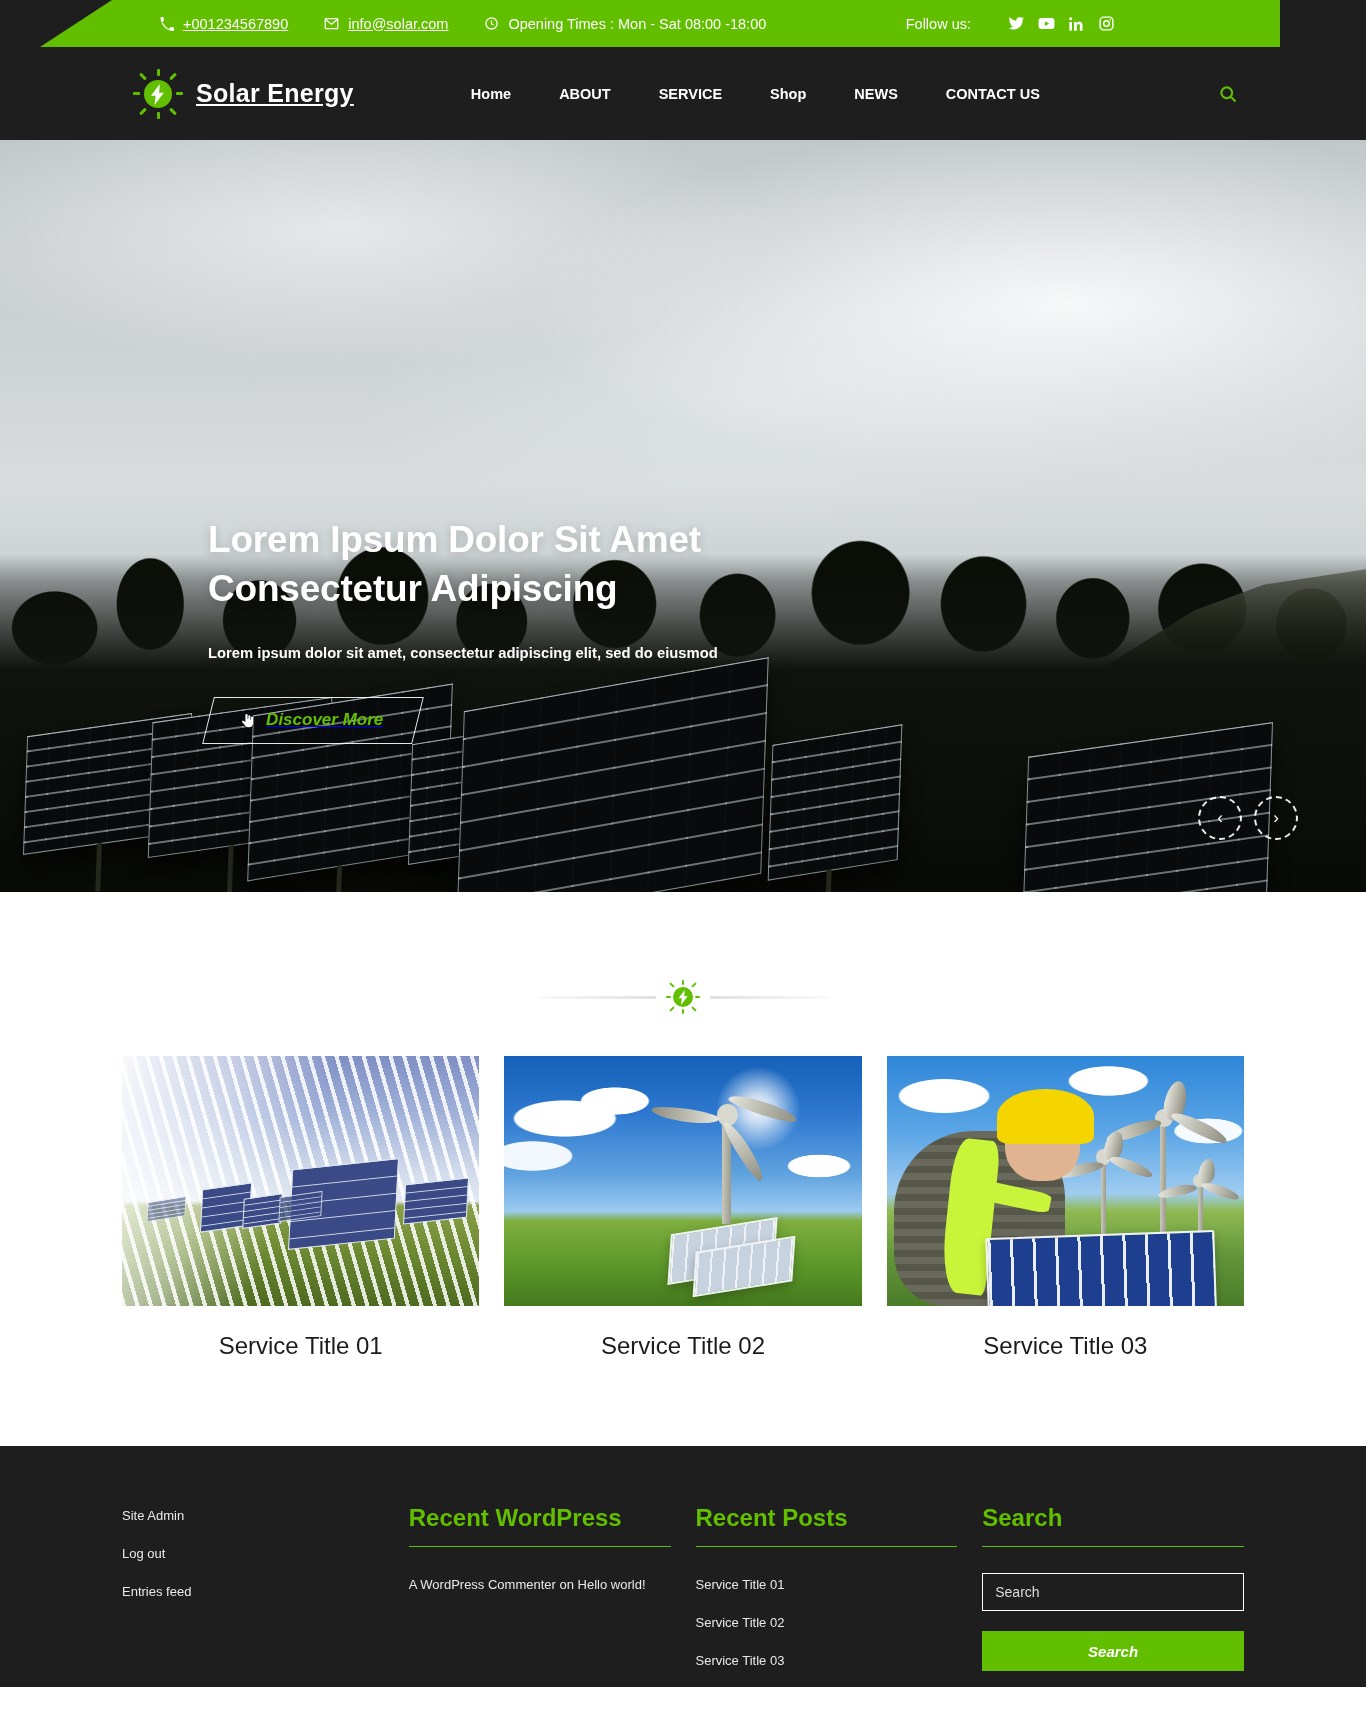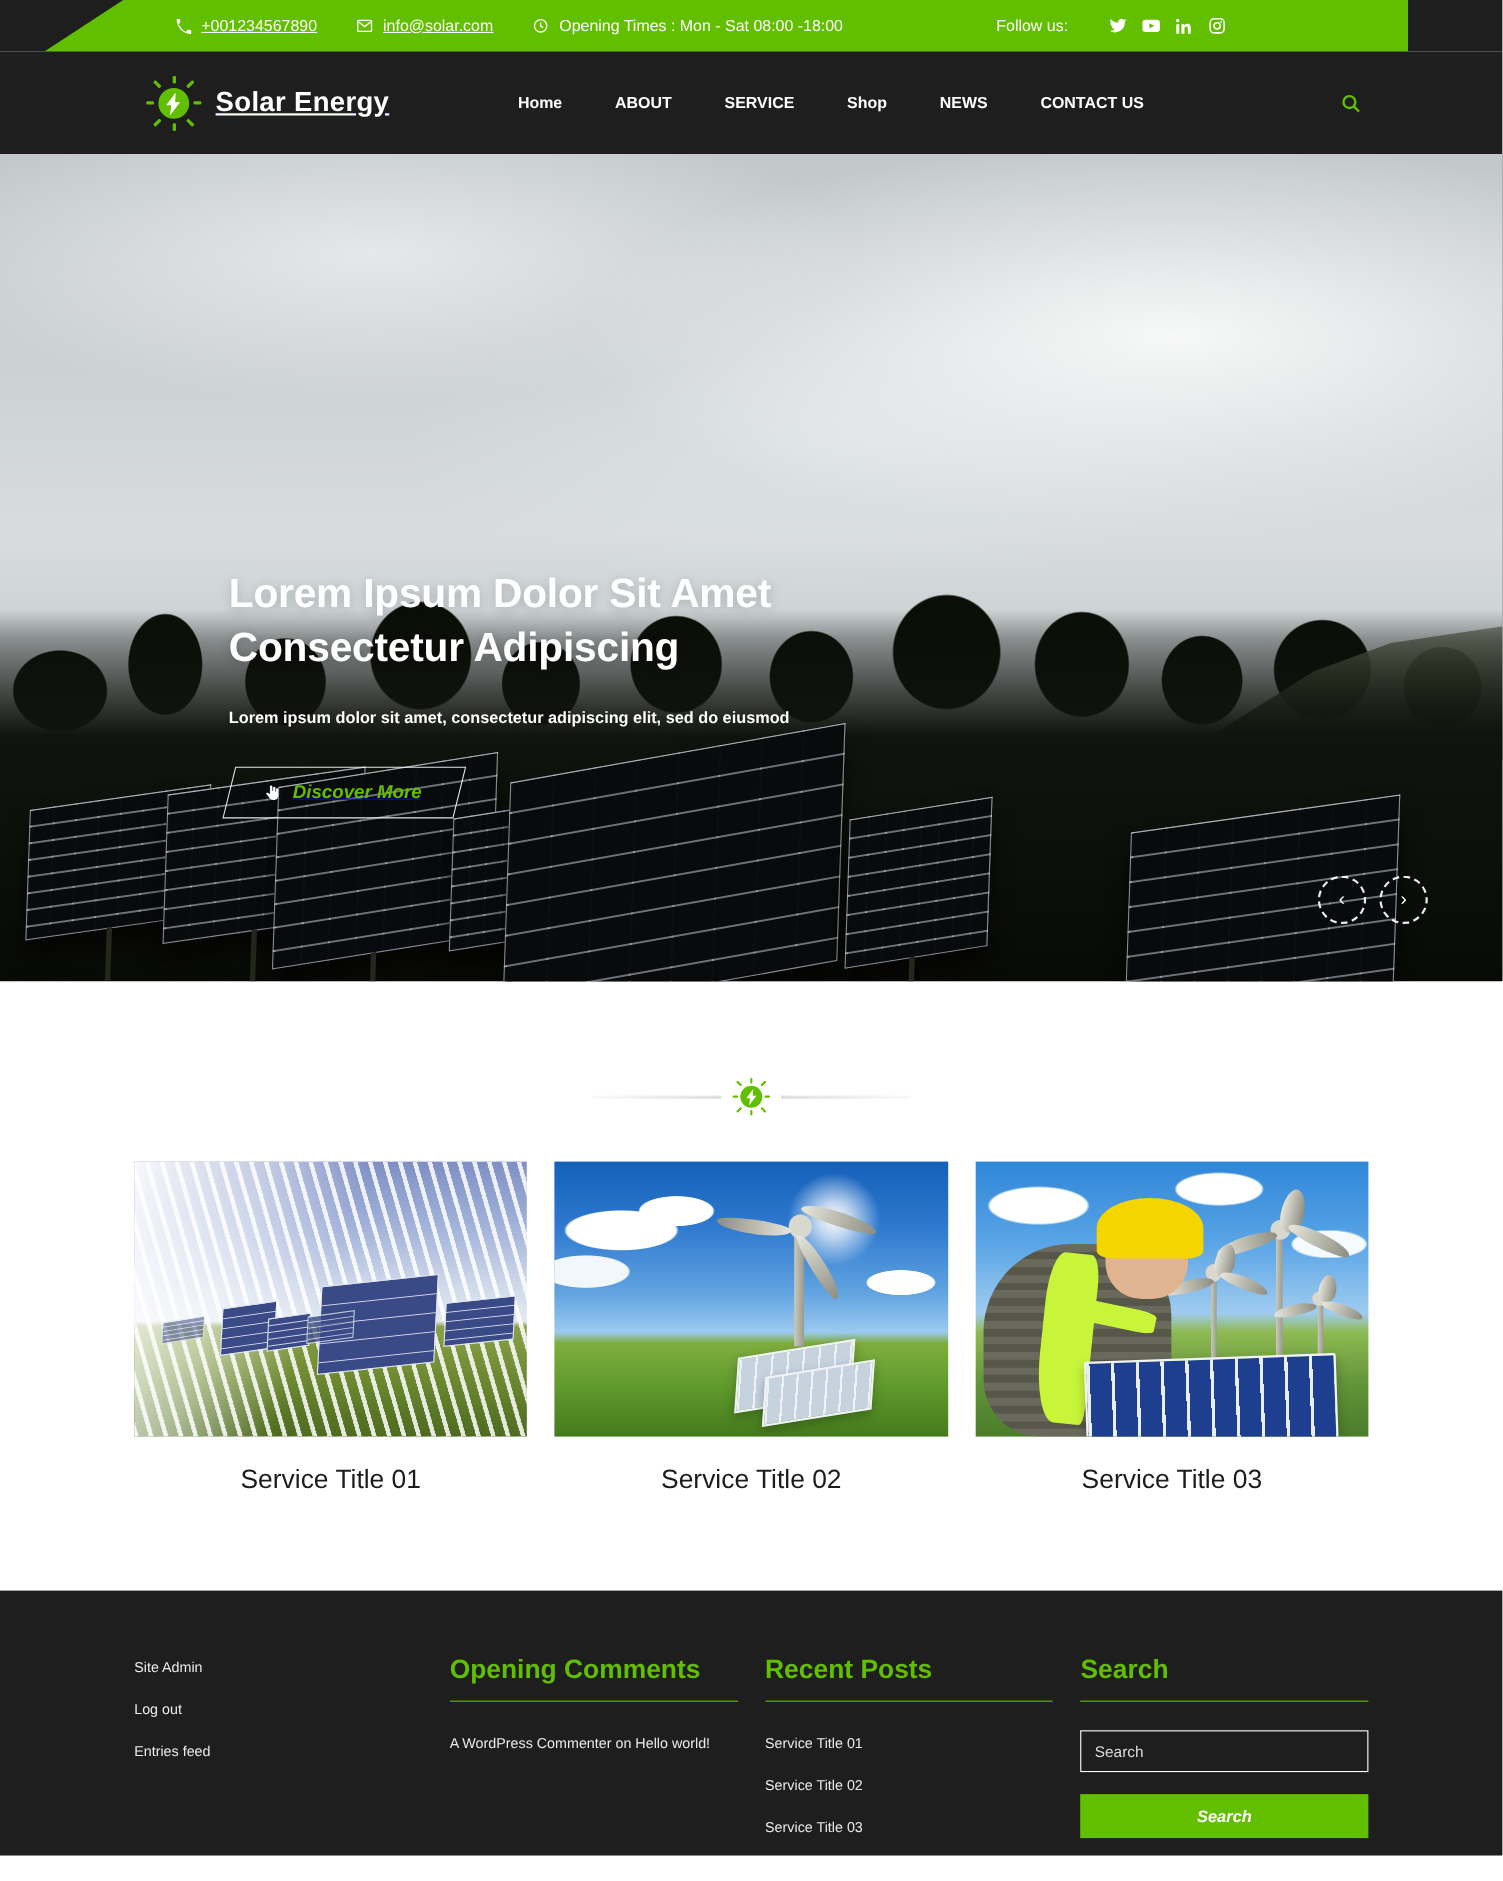--- a/index.html
+++ b/index.html
@@ -634,21 +634,21 @@
     <div>
       <ul class="fw-list">
         <li><a href="#">Site Admin</a></li>
         <li><a href="#">Log out</a></li>
         <li><a href="#">Entries feed</a></li>
 
       </ul>
     </div>
 
     <div>
-      <div class="fw-title">Opening Comments</div>
+      <div class="fw-title">Recent WordPress</div>
       <div class="fw-text">
         <a href="#">A WordPress Commenter</a>
         <span>on</span>
         <a href="#">Hello world!</a>
       </div>
     </div>
 
     <div>
       <div class="fw-title">Recent Posts</div>
       <ul class="fw-list">

